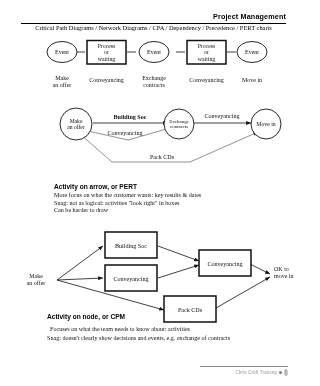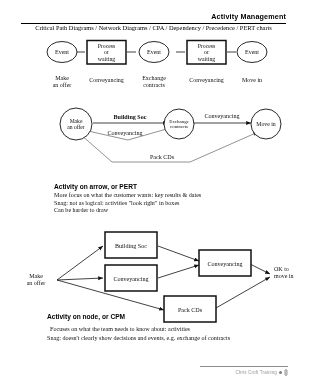--- a/index.html
+++ b/index.html
@@ -66,21 +66,21 @@
     position:absolute;left:1.4px;top:0;width:1.2px;height:7px;background:#b9b9b9;
   }
   .ft-mark i:nth-child(2){left:0;top:1px;height:5px;background:#cdcdcd;}
   .ft-mark i:nth-child(3){left:2.8px;top:1px;height:5px;background:#cdcdcd;}
 </style>
 </head>
 <body>
 
 <div class="page">
 
-  <div class="hdr-title">Activity Management</div>
+  <div class="hdr-title">Project Management</div>
   <div class="hdr-rule"></div>
   <div class="hdr-sub">Critical Path Diagrams / Network Diagrams / CPA / Dependency / Precedence / PERT charts</div>
 
   <svg class="sv" style="left:0;top:34px;" width="298" height="62">
     <defs>
       <marker id="ar" markerWidth="7" markerHeight="7" refX="6" refY="2.5" orient="auto">
         <path d="M0,0 L6,2.5 L0,5 z" fill="#111"></path>
       </marker>
       <marker id="ard" markerWidth="7" markerHeight="7" refX="6" refY="2.5" orient="auto">
         <path d="M0,0 L6,2.5 L0,5 z" fill="#444"></path>

